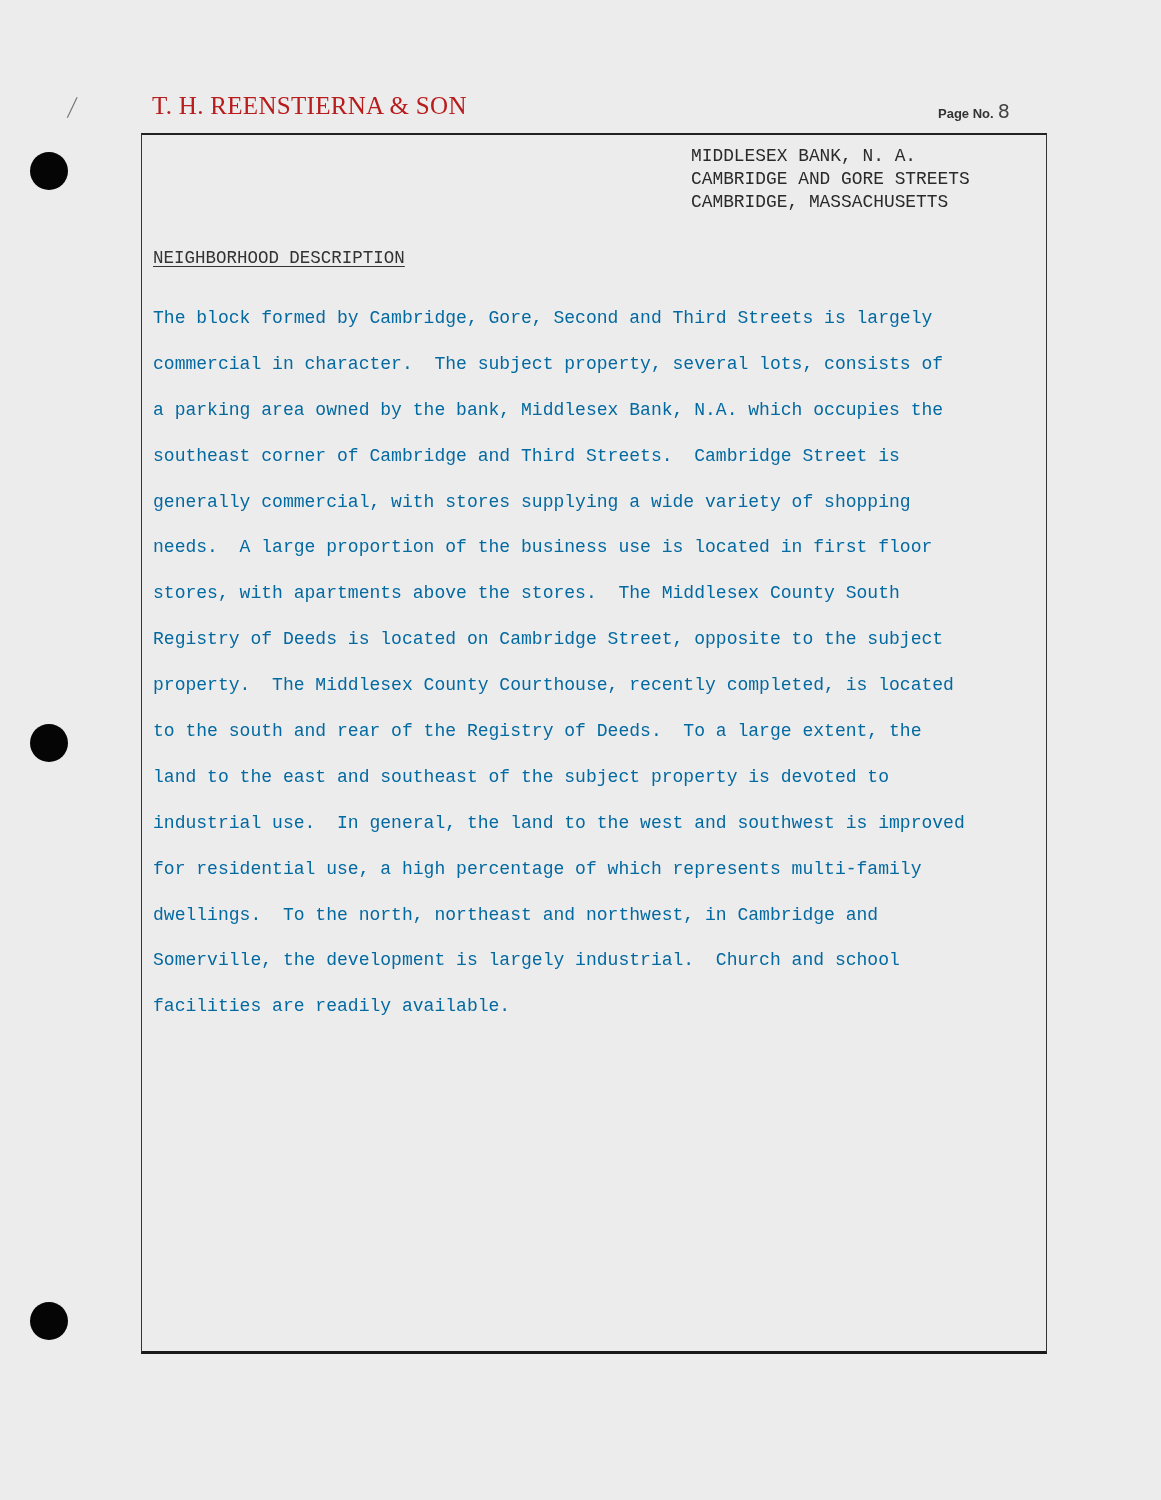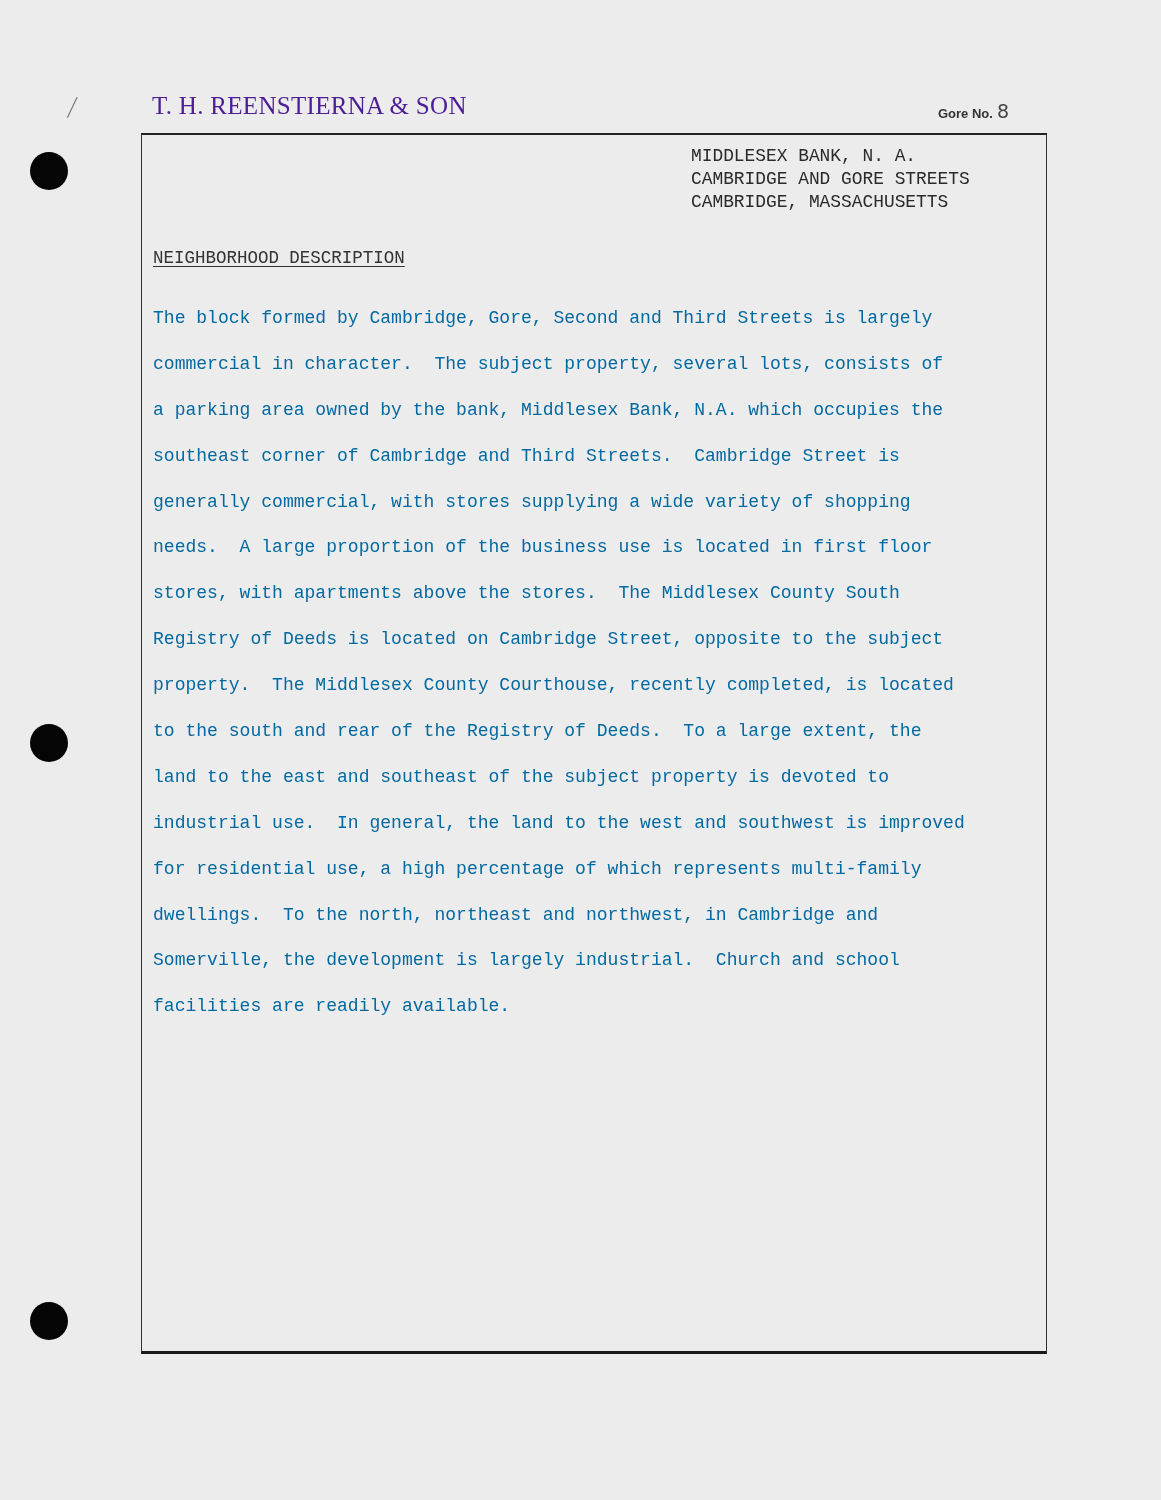--- a/index.html
+++ b/index.html
@@ -22,21 +22,21 @@
     .hole.h3 { left: 30px; top: 1302px; }
     .mark {
       position: absolute; left: 68px; top: 94px;
       font-family: "DejaVu Serif", serif; font-size: 24px; color: #777;
       transform: rotate(8deg);
     }
     .letterhead {
       position: absolute; left: 152px; top: 92px;
       font-family: "Liberation Serif", "DejaVu Serif", serif;
       font-size: 25px; letter-spacing: 0.3px;
-      color: #4c1d95;
+      color: #b91c1c;
     }
     .pageno {
       position: absolute; left: 938px; top: 100px;
       font-family: "Liberation Sans", sans-serif;
       font-weight: bold; font-size: 13px; color: #333;
     }
     .pageno .num {
       font-weight: normal; font-size: 19px; margin-left: 4px; color: #444;
       font-family: "DejaVu Sans", sans-serif;
     }
@@ -79,21 +79,21 @@
 </head>
 <body>
 
 <div class="hole h1"></div>
 <div class="hole h2"></div>
 <div class="hole h3"></div>
 <div class="mark">⧸</div>
 
 <div class="letterhead">T. H. REENSTIERNA &amp; SON</div>
 <div class="pageno">
-  <span>Gore No.</span><span class="num">8</span>
+  <span>Page No.</span><span class="num">8</span>
 </div>
 
 <div class="frame"></div>
 
 <div class="address"><div>MIDDLESEX BANK, N. A.</div><div>CAMBRIDGE AND GORE STREETS</div><div>CAMBRIDGE, MASSACHUSETTS</div></div>
 
 <div class="section-title">NEIGHBORHOOD DESCRIPTION</div>
 
 <div class="body-text">
   <div class="line">The block formed by Cambridge, Gore, Second and Third Streets is largely</div>

